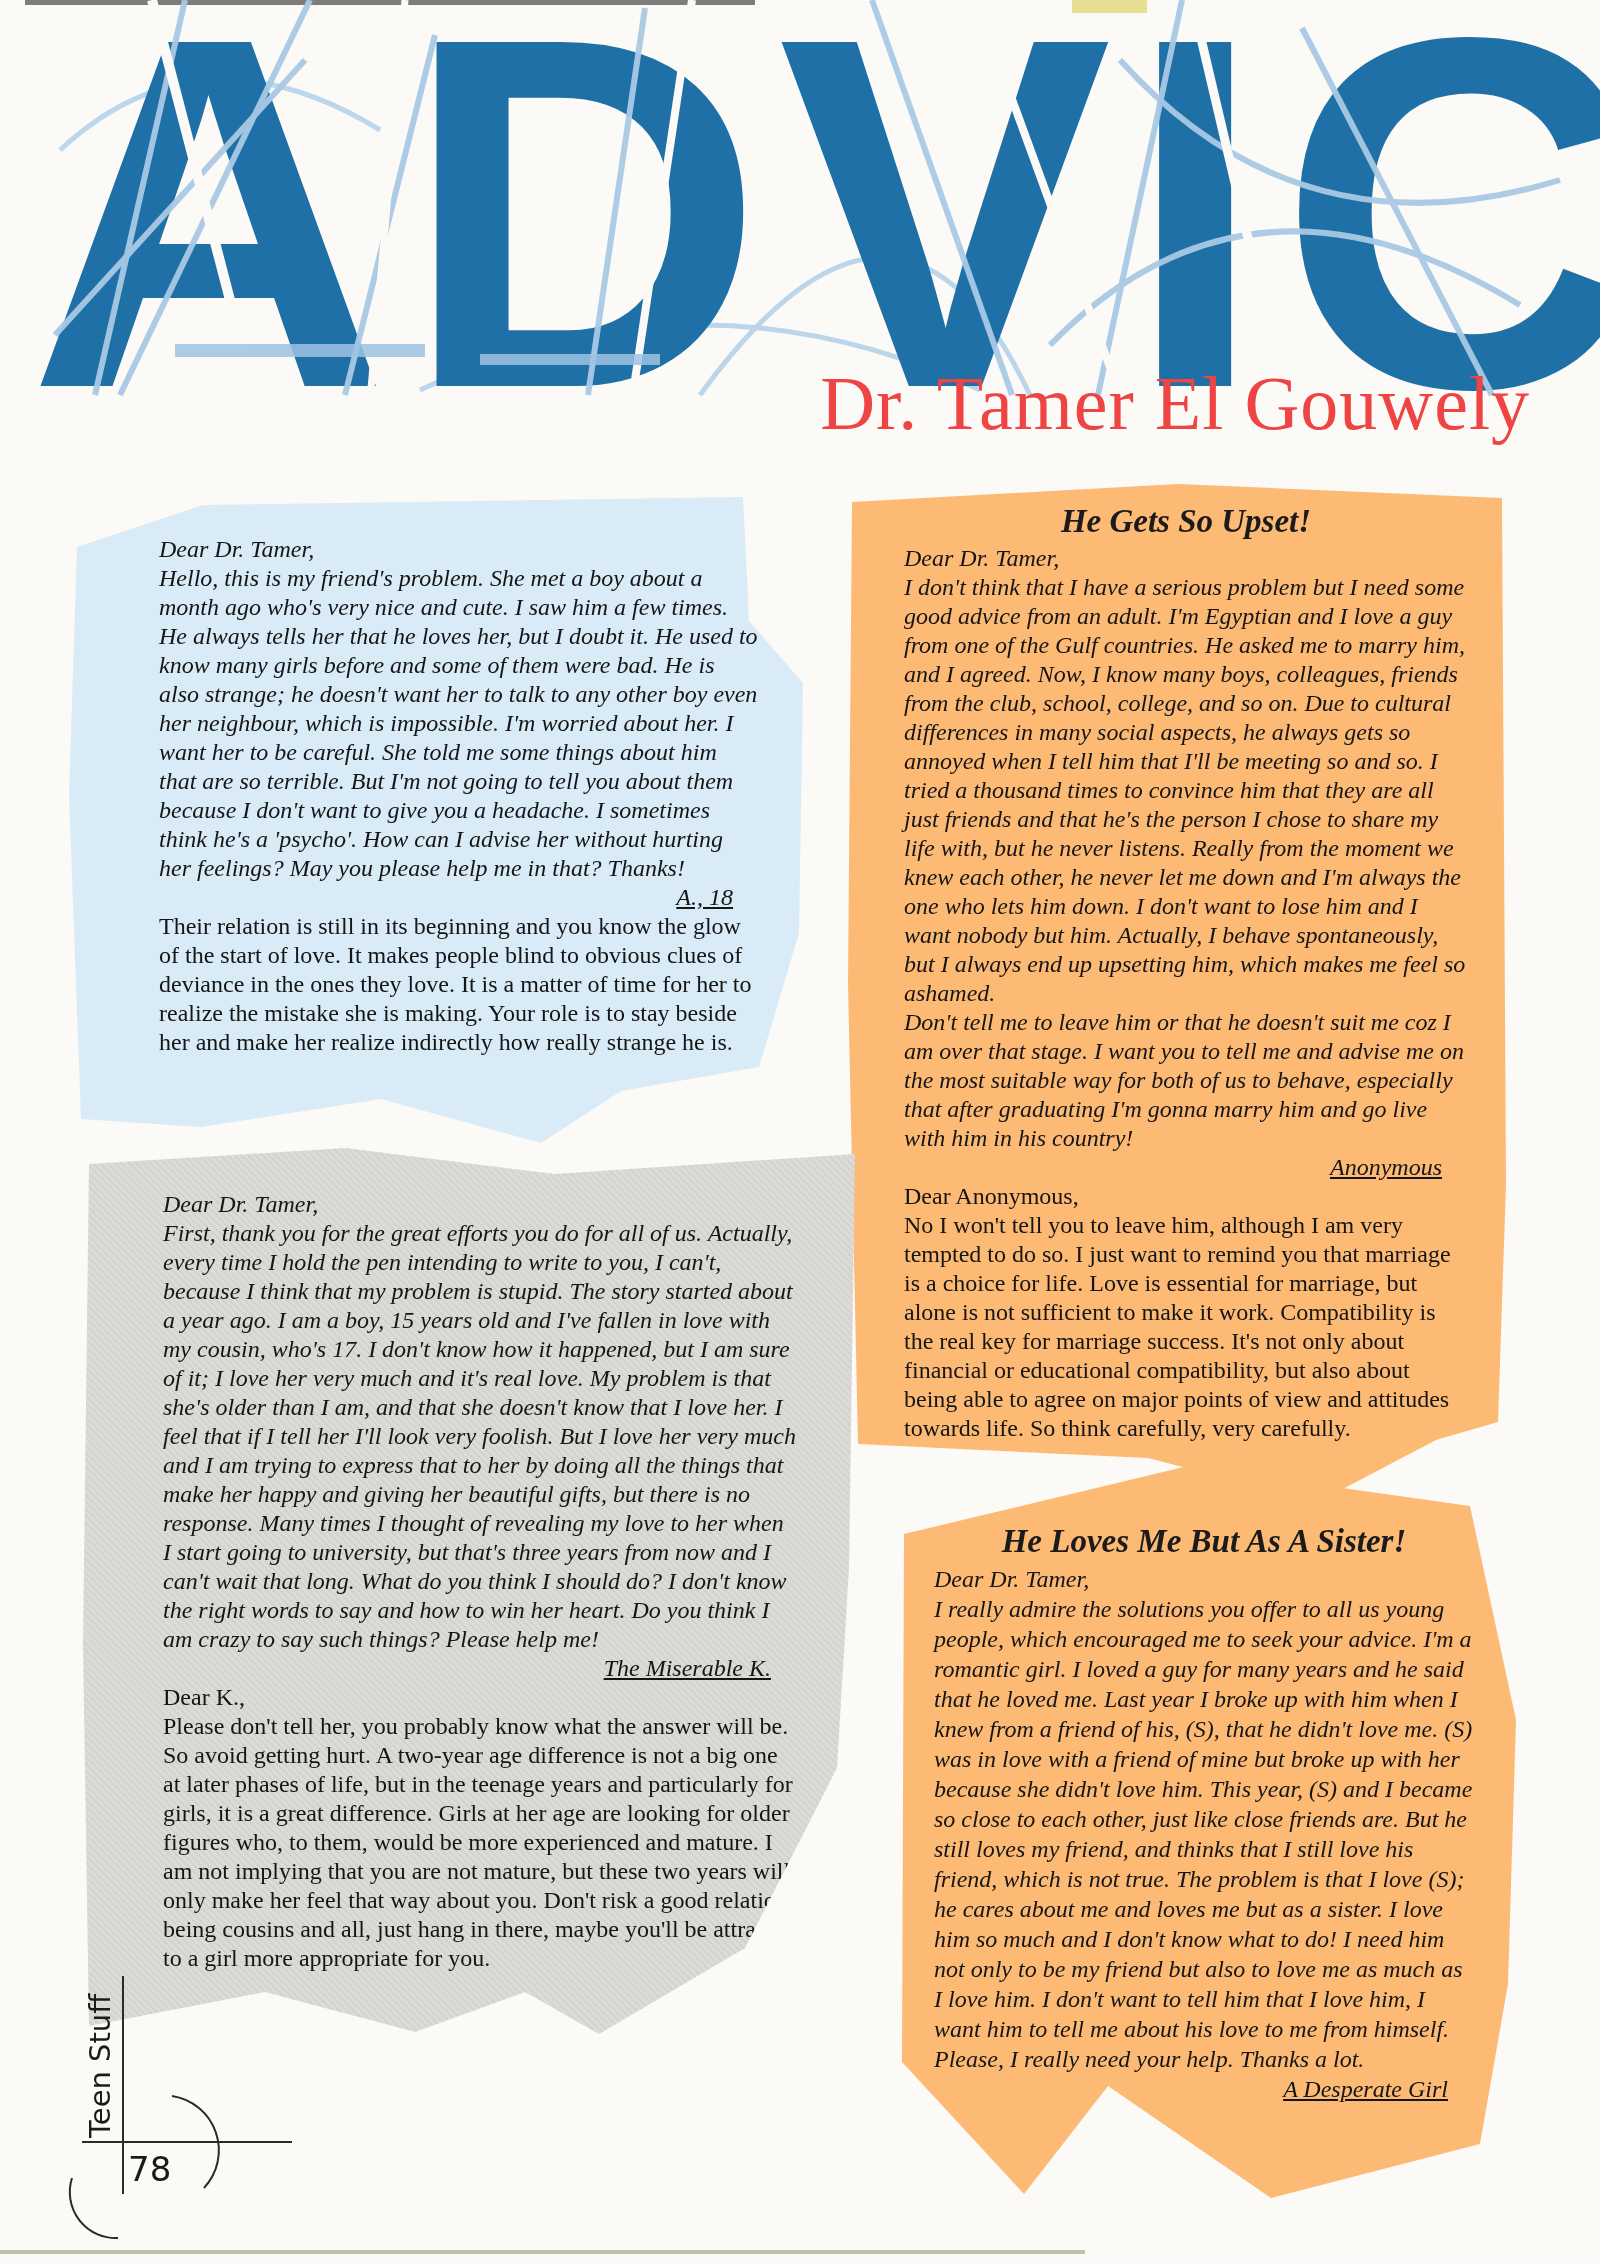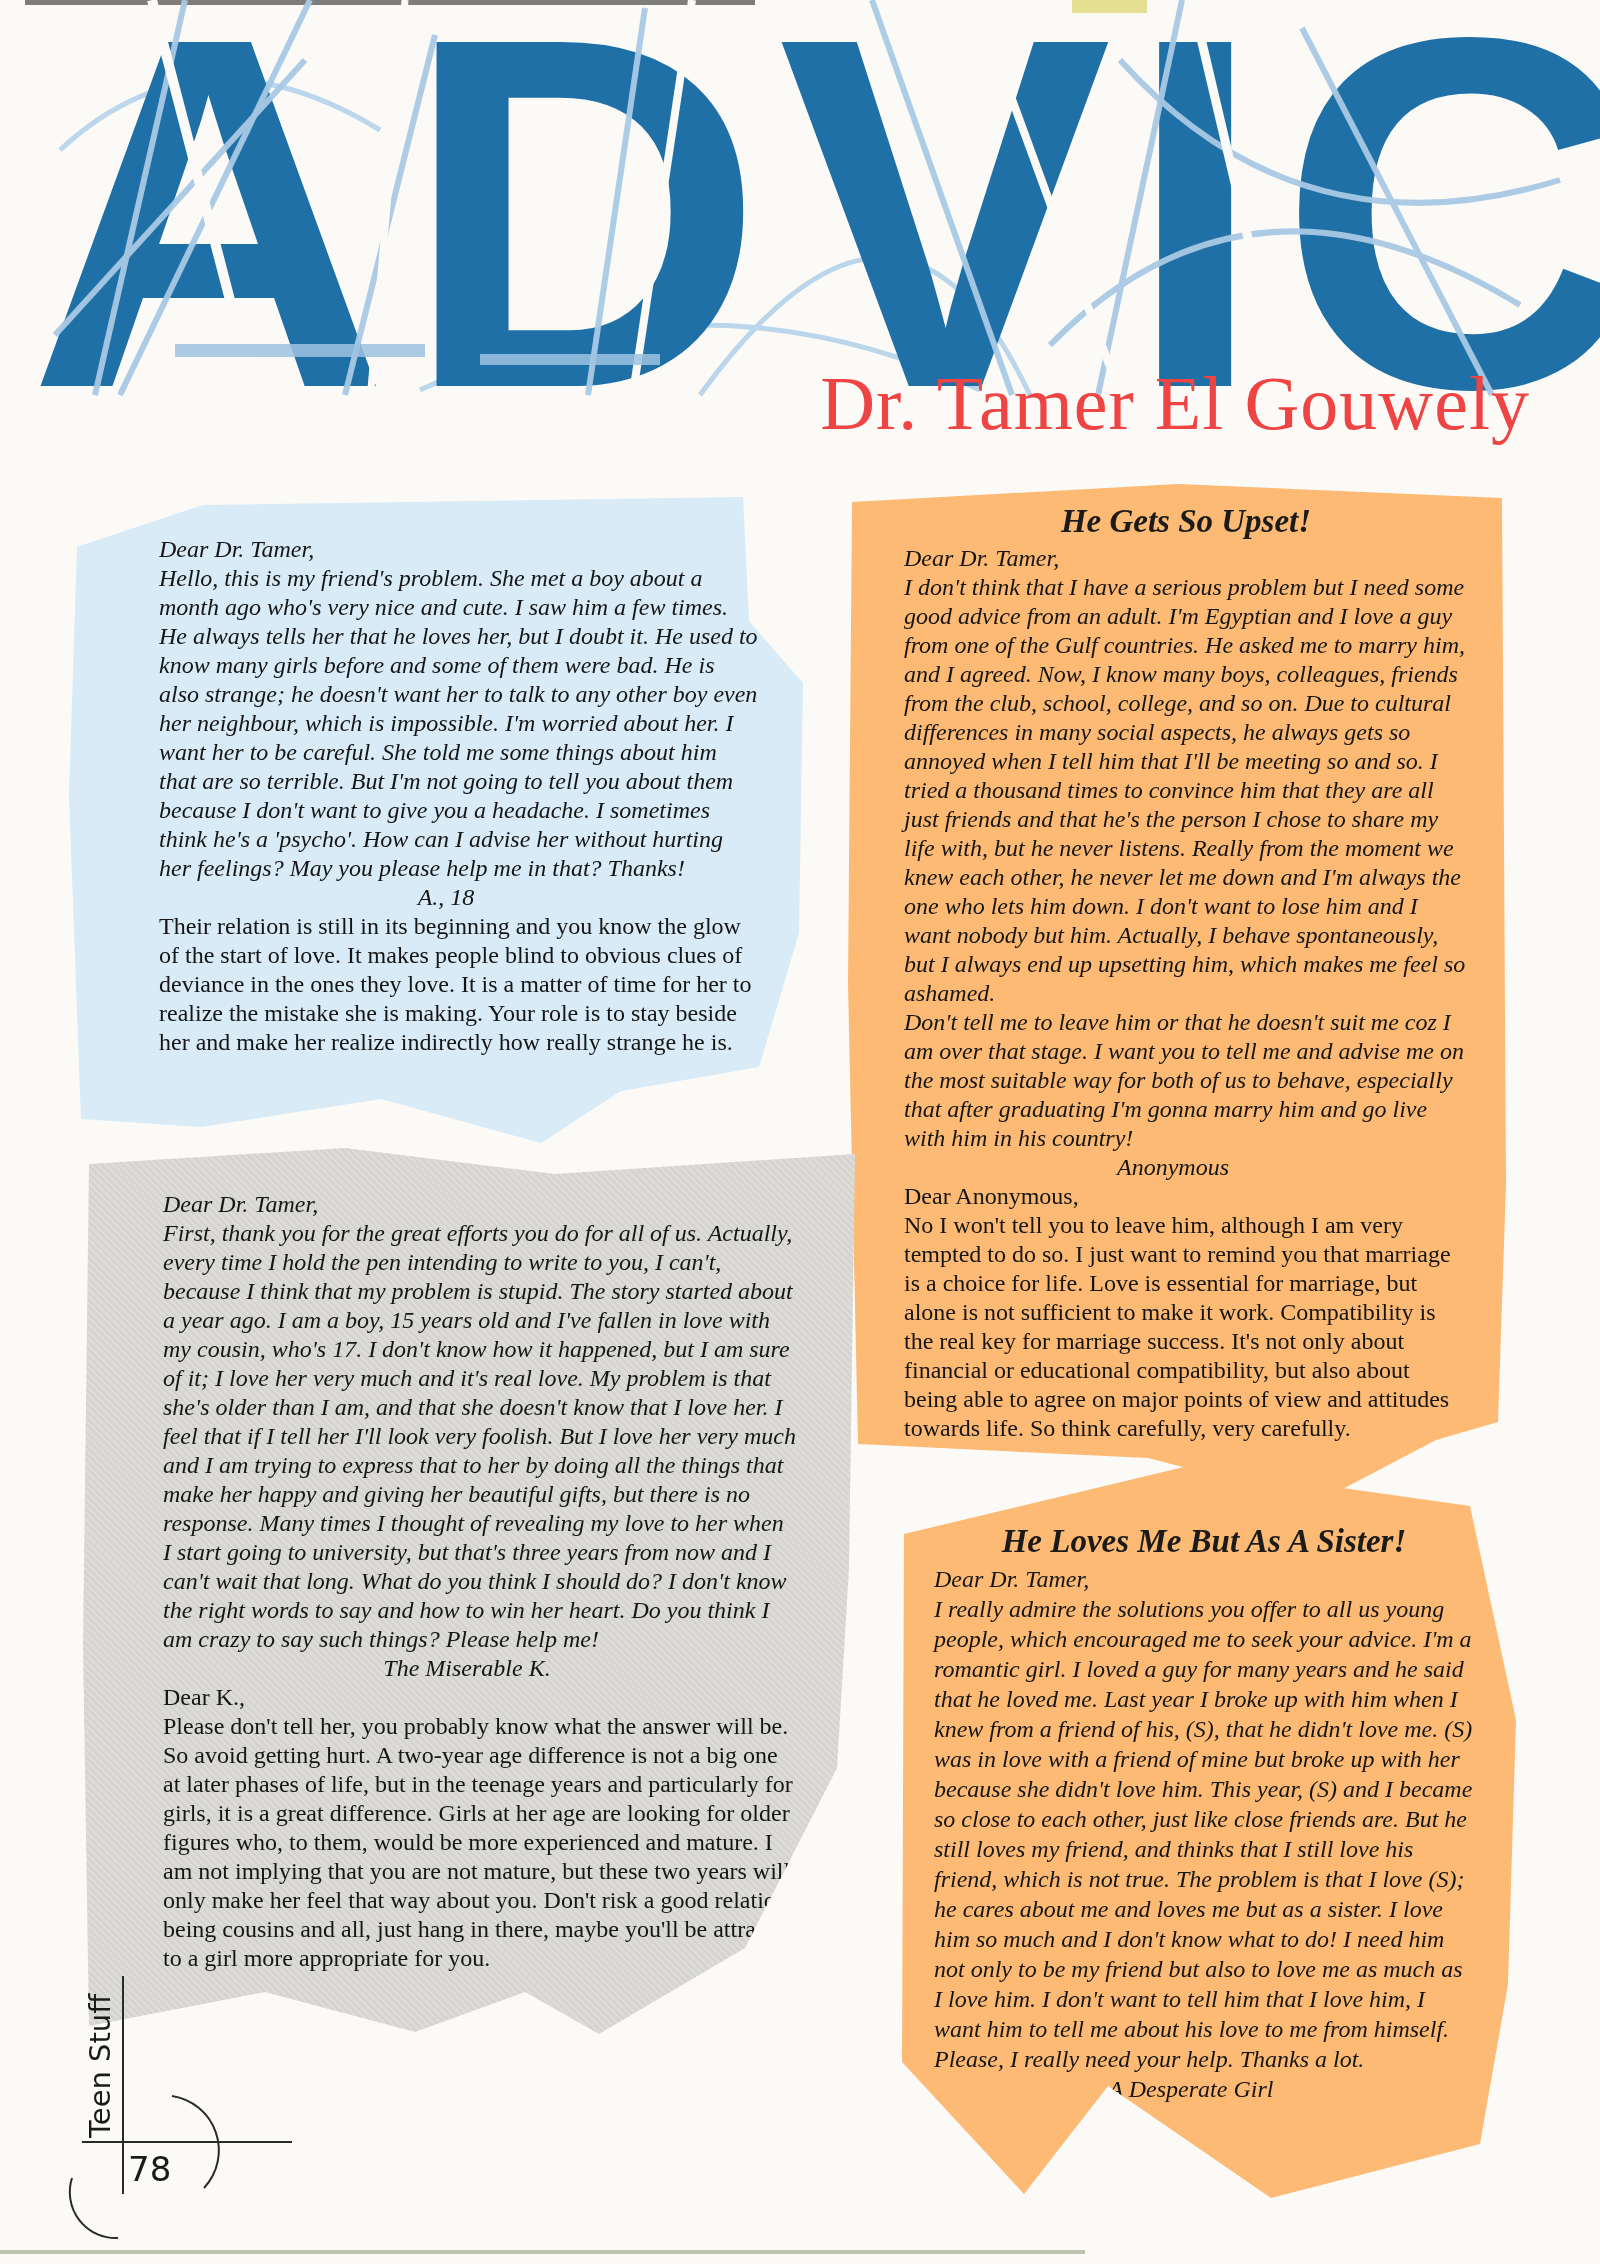--- a/index.html
+++ b/index.html
@@ -19,21 +19,21 @@
   
   .panel{position:absolute;}
   .panel-inner{position:relative;width:100%;height:100%;box-sizing:border-box;}
   .panel-title{
     font-family:"Liberation Serif",serif;font-weight:bold;font-style:italic;
     font-size:33px;line-height:42px;text-align:center;color:#1b1b1b;margin:0 0 2px 0;
   }
   .panel p{margin:0;font-size:24px;line-height:29px;color:#151515;}
   .greeting,.letter-body,.signature{font-style:italic;}
   .letter-body{white-space:pre-line;}
-  .signature{text-align:center;padding-right:26px;}
+  .signature{text-align:right;padding-right:26px;text-decoration:underline;}
   .reply-greeting,.reply-body{font-style:normal;}
 
   #panel-psycho{
     left:55px;top:495px;width:752px;height:658px;background:#d8ebf7;
     clip-path:polygon(22px 52px,148px 10px,688px 2px,694px 126px,748px 188px,744px 438px,
       704px 572px,566px 596px,486px 648px,326px 604px,146px 632px,26px 624px,14px 300px);
   }
   #panel-psycho .panel-inner{padding:40px 48px 0 104px;}
 
   #panel-upset{

